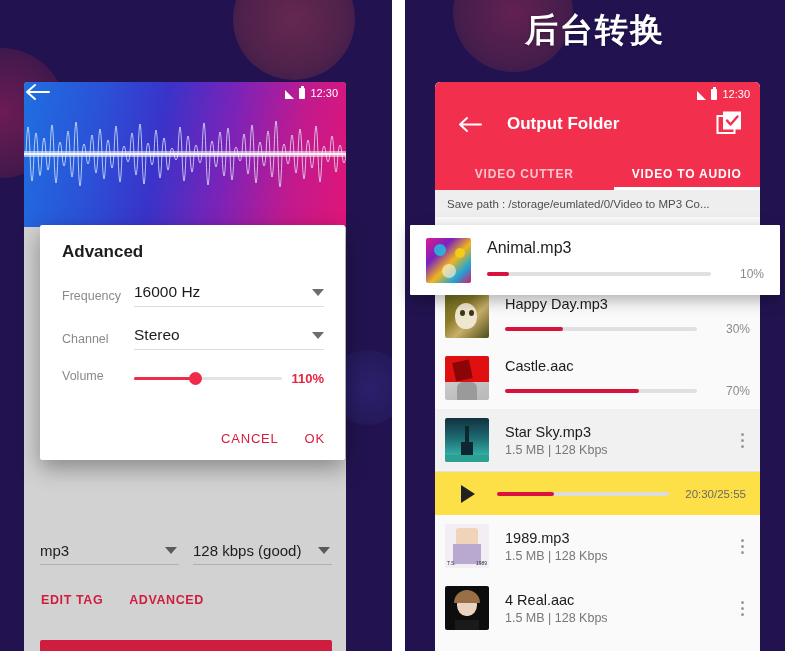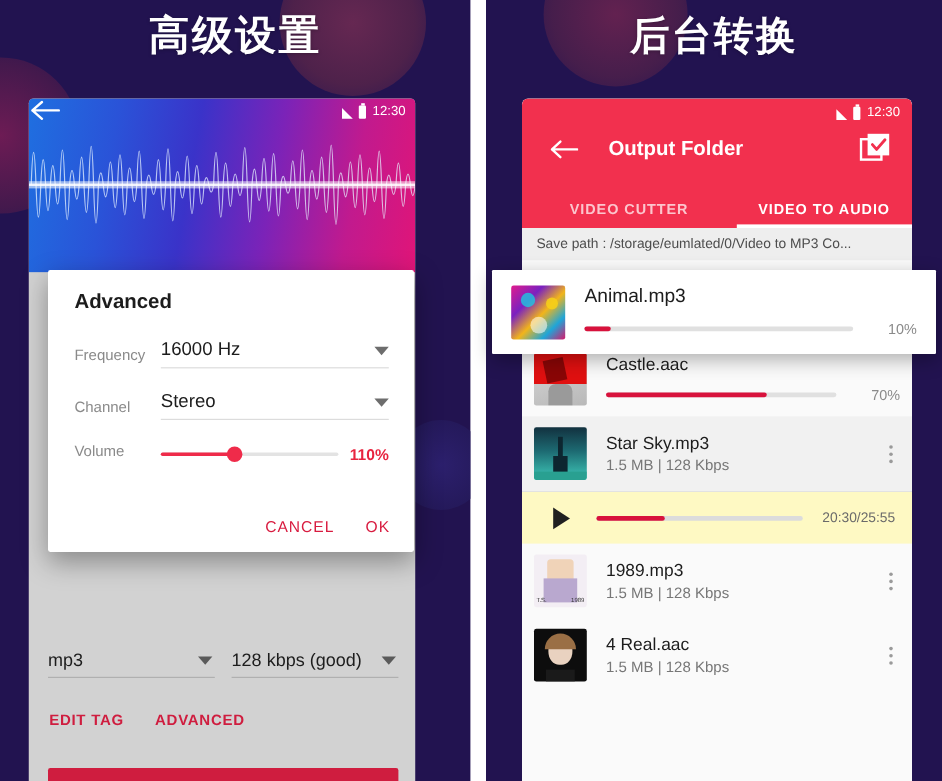--- a/index.html
+++ b/index.html
@@ -113,21 +113,21 @@
   .meta{flex:1;margin-left:16px;min-width:0;}
   .fname{font-size:14.5px;color:#1c1c1c;white-space:nowrap;overflow:hidden;text-overflow:ellipsis;}
   .fsub{font-size:12.5px;color:#777;margin-top:3px;}
   .prog{display:flex;align-items:center;gap:21px;margin-top:10px;}
   .prog .track{height:4px;background:#e0e0e0;}
   .prog .fill{height:4px;background:#d8123c;}
   .prog .lbl{font-size:12px;color:#8a8a8a;min-width:32px;text-align:right;}
   .dots{width:16px;display:flex;flex-direction:column;align-items:center;gap:3px;flex:none;}
   .dots i{width:3px;height:3px;background:#9a9a9a;border-radius:50%;display:block;}
   .playrow{height:44px;display:flex;align-items:center;padding:0 14px;box-sizing:border-box;
-           background:#fef9c3;border-top:1px solid #e2e2e2;}
+           background:#fde047;border-top:1px solid #e2e2e2;}
   .playtri{width:0;height:0;border-left:14px solid #202020;border-top:9px solid transparent;
            border-bottom:9px solid transparent;margin-left:12px;}
   .playtrack{flex:1;margin:0 16px 0 22px;height:4px;background:#dcdcdc;position:relative;border-radius:2px;}
   .playtrack .fill{position:absolute;left:0;top:0;height:4px;background:#d8123c;border-radius:2px;}
   .timelbl{font-size:11.5px;color:#6a6a6a;}
 
   
   .hicard{
     position:absolute;left:410px;top:225px;width:370px;height:70px;background:#fff;
     box-shadow:0 5px 16px rgba(0,0,0,.30);z-index:20;
@@ -139,21 +139,20 @@
 </head>
 <body>
 
 <div class="stage">
 
   <div class="panel" id="panel-left">
     <div class="bgcircle" style="left:233px;top:-42px;width:122px;height:122px;background:radial-gradient(circle,#6d2a52 0%,#53234a 60%,#2d1750 100%);opacity:.9;"></div>
     <div class="bgcircle" style="left:-64px;top:48px;width:130px;height:130px;background:radial-gradient(circle,#7a1d55 0%,#4a1a4c 65%,#2a1550 100%);opacity:.85;"></div>
     <div class="bgcircle" style="left:330px;top:350px;width:75px;height:75px;background:radial-gradient(circle,#2d2170 0%,#251a5c 70%,#221350 100%);opacity:.9;"></div>
 
-    <div class="panel-title" id="title-left">高级设置</div>
 
     <div class="phone" id="phone-left">
 
       <div class="wave">
         <svg width="322" height="145" viewBox="0 0 322 145">
           <g stroke="#e6f2ff" stroke-width="1" fill="none" opacity="0.75">
             <path d="M2,72 Q4,18 6,72 Q8,126 10,72 Q12,30 14,72 Q16,115 18,72 Q20,40 22,72 Q24,104 26,72 Q28,14 30,72 Q32,130 34,72 Q36,48 38,72 Q40,96 42,72 Q44,26 46,72 Q48,118 50,72 Q52,8 54,72 Q56,136 58,72 Q60,52 62,72 Q64,92 66,72 Q68,34 70,72 Q72,110 74,72 Q76,22 78,72 Q80,122 82,72 Q84,44 86,72 Q88,100 90,72 Q92,16 94,72 Q96,128 98,72 Q100,56 102,72 Q104,88 106,72 Q108,30 110,72 Q112,114 114,72 Q116,12 118,72 Q120,132 122,72 Q124,50 126,72 Q128,94 130,72 Q132,24 134,72 Q136,120 138,72 Q140,40 142,72 Q144,104 146,72 Q148,60 150,72 Q152,84 154,72 Q156,18 158,72 Q160,126 162,72 Q164,36 166,72 Q168,108 170,72 Q172,54 174,72 Q176,90 178,72 Q180,10 182,72 Q184,134 186,72 Q188,46 190,72 Q192,98 194,72 Q196,28 198,72 Q200,116 202,72 Q204,20 206,72 Q208,124 210,72 Q212,58 214,72 Q216,86 218,72 Q220,32 222,72 Q224,112 226,72 Q228,14 230,72 Q232,130 234,72 Q236,48 238,72 Q240,96 242,72 Q244,26 246,72 Q248,118 250,72 Q252,6 254,72 Q256,138 258,72 Q260,52 262,72 Q264,92 266,72 Q268,34 270,72 Q272,110 274,72 Q276,22 278,72 Q280,122 282,72 Q284,44 286,72 Q288,100 290,72 Q292,16 294,72 Q296,128 298,72 Q300,56 302,72 Q304,88 306,72 Q308,36 310,72 Q312,108 314,72 Q316,54 318,72 Q320,90 322,72"></path>
           </g>
           <rect x="0" y="69" width="322" height="6" fill="#ffffff" opacity="0.55"></rect>
           <rect x="0" y="71" width="322" height="2" fill="#ffffff" opacity="0.85"></rect>
@@ -255,20 +254,36 @@
           <div class="tab active">VIDEO TO AUDIO</div>
         </div>
       </div>
 
       <div class="savepath">Save path : /storage/eumlated/0/Video to MP3 Co...</div>
 
       <div class="list">
 
         <div style="height:68px"></div>
 
+        <div class="item">
+          <div class="thumb" style="background:linear-gradient(135deg,#6b6b22 0%,#8a7a28 35%,#c9b06a 60%,#4a4a18 100%);">
+            <div style="position:absolute;left:10px;top:9px;width:22px;height:26px;border-radius:50% 50% 45% 45%;background:#efe6d2;"></div>
+            <div style="position:absolute;left:15px;top:16px;width:5px;height:6px;border-radius:50%;background:#3a3a12;"></div>
+            <div style="position:absolute;left:24px;top:16px;width:5px;height:6px;border-radius:50%;background:#3a3a12;"></div>
+          </div>
+          <div class="meta">
+            <div class="fname">Happy Day.mp3</div>
+            <div class="prog">
+              <div class="track">
+                <div class="fill" style="width:30%"></div>
+              </div>
+              <span class="lbl">30%</span>
+            </div>
+          </div>
+        </div>
 
         <div class="item">
           <div class="thumb" style="background:linear-gradient(160deg,#d8d8d8 0%,#b8b8b8 100%);">
             <div style="position:absolute;left:0;top:0;width:44px;height:26px;background:#e01010;"></div>
             <div style="position:absolute;left:9px;top:5px;width:17px;height:19px;background:#8a0606;transform:rotate(-12deg);"></div>
             <div style="position:absolute;left:12px;top:26px;width:20px;height:18px;background:#9a9a9a;border-radius:6px 6px 0 0;"></div>
           </div>
           <div class="meta">
             <div class="fname">Castle.aac</div>
             <div class="prog">

